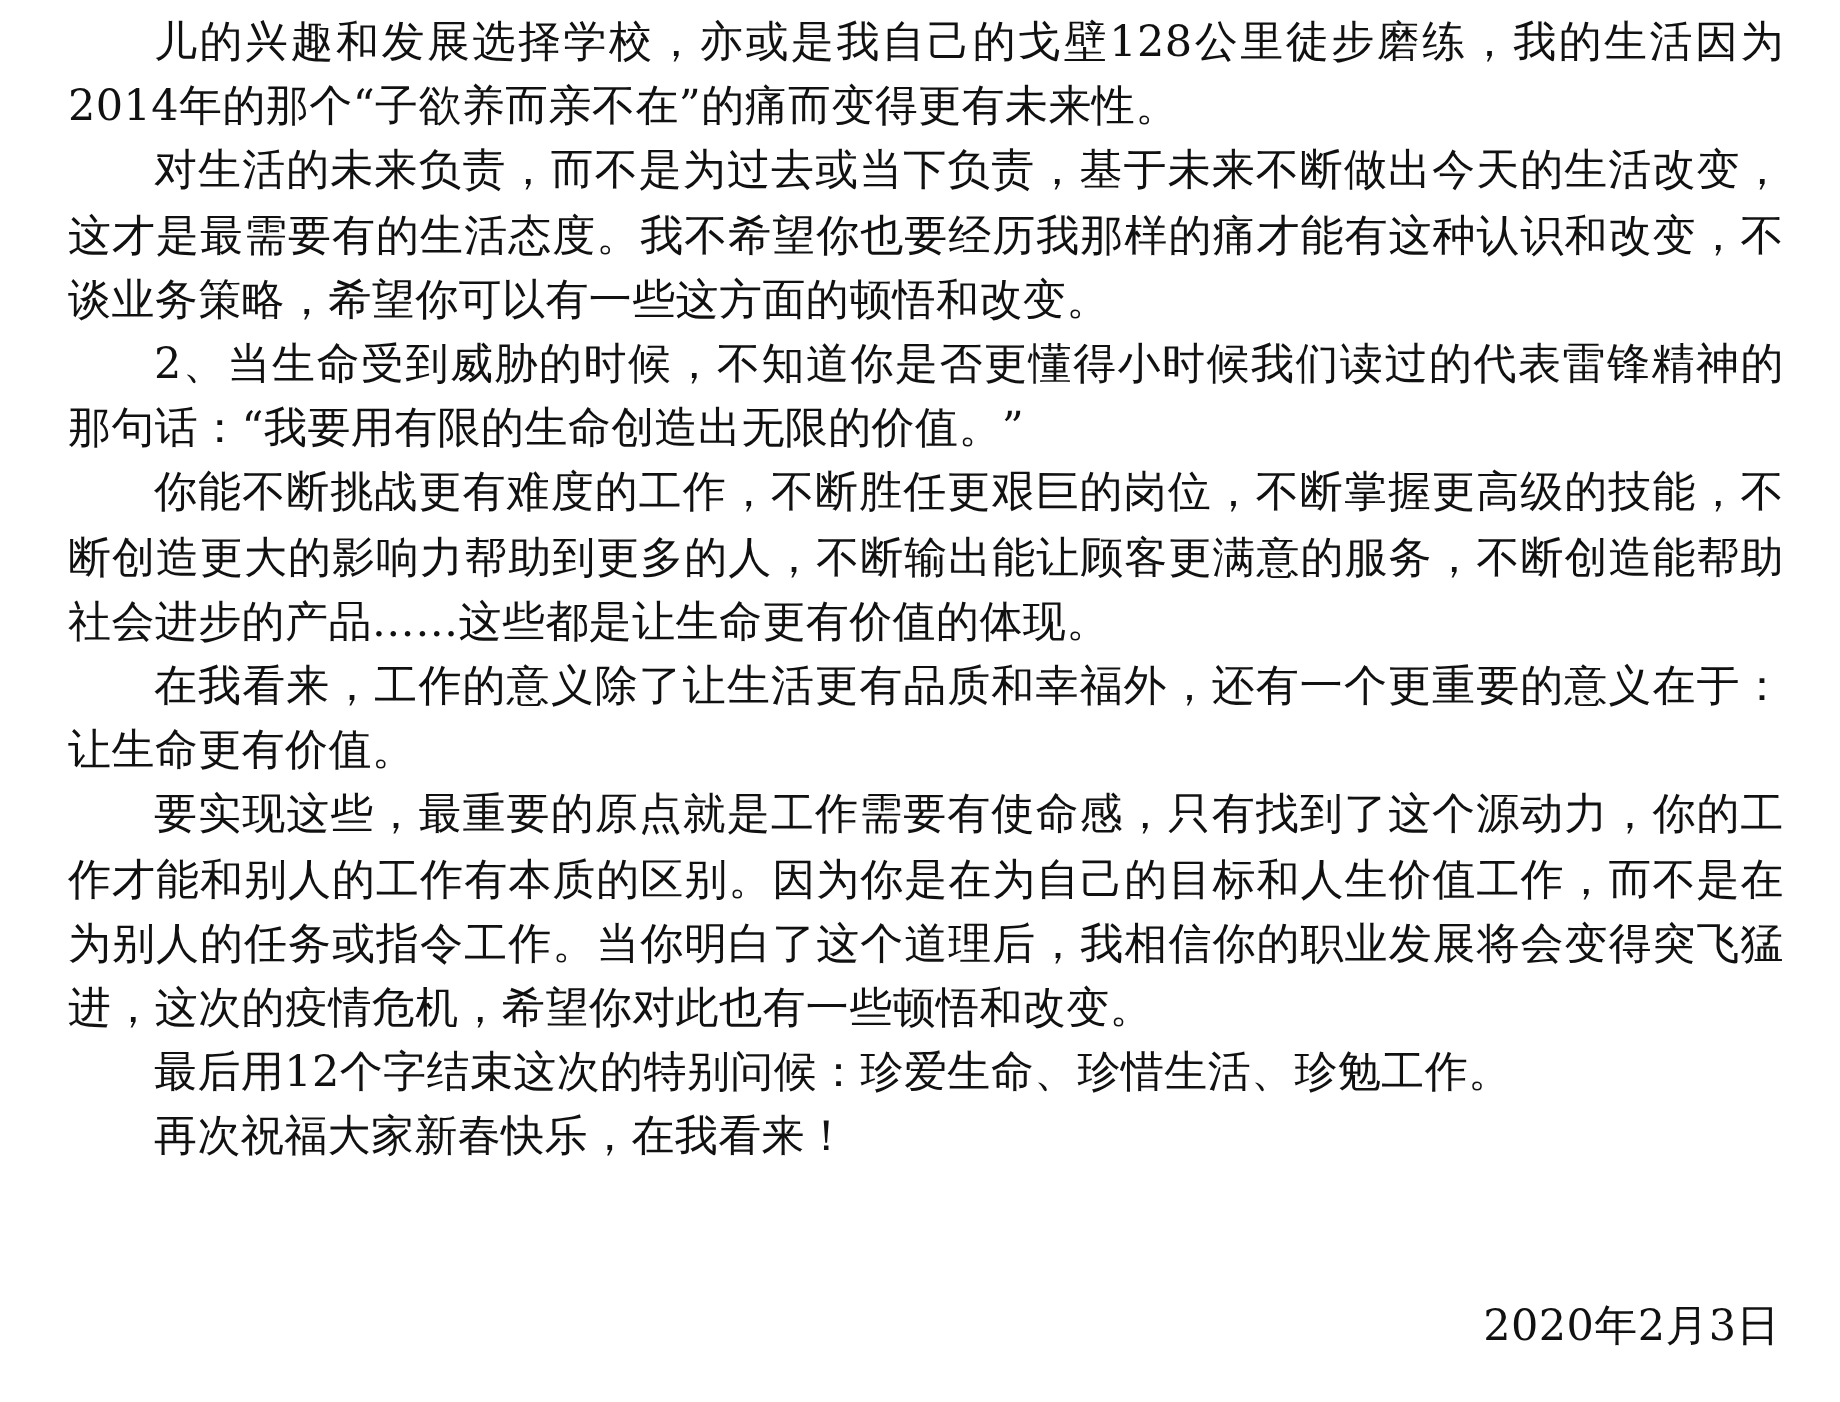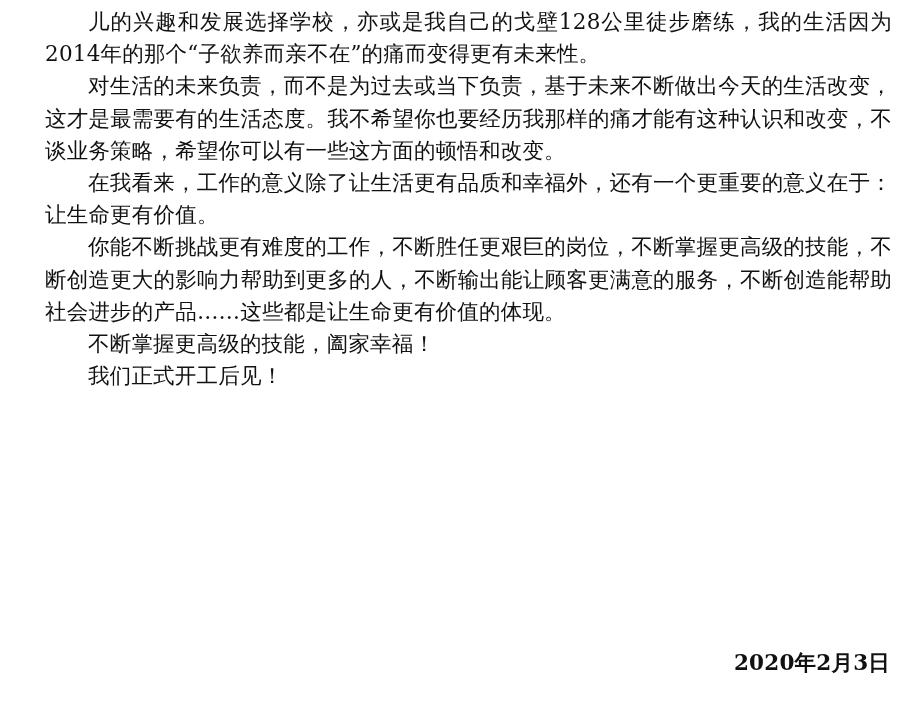--- a/index.html
+++ b/index.html
@@ -11,51 +11,53 @@
     width: 920px;
     height: 701px;
     font-family: "DejaVu Serif", "Liberation Serif", serif;
     color: #111111;
     overflow: hidden;
   }
   .page {
     width: 920px;
     height: 701px;
     box-sizing: border-box;
-    padding: 6px 28px 0 45px;
+    padding: 6px 28px 0 34px;
     position: relative;
   }
   .body-text {
     font-size: 21.5px;
     line-height: 32.2px;
     letter-spacing: 0.2px;
     text-align: justify;
     text-justify: inter-ideograph;
     font-weight: 500;
   }
   .para {
     margin: 0;
     text-indent: 2em;
   }
   .signature-block {
     position: absolute;
     right: 30px;
     bottom: 24px;
     font-size: 21.5px;
-    font-weight: 700;
+    font-weight: 400;
     letter-spacing: 0.2px;
     margin-left: 24px;
   }
 </style>
 </head>
 <body>
 
 <div class="page">
   <div class="body-text">
     <p class="para">儿的兴趣和发展选择学校，亦或是我自己的戈壁128公里徒步磨练，我的生活因为2014年的那个“子欲养而亲不在”的痛而变得更有未来性。</p>
     <p class="para">对生活的未来负责，而不是为过去或当下负责，基于未来不断做出今天的生活改变，这才是最需要有的生活态度。我不希望你也要经历我那样的痛才能有这种认识和改变，不谈业务策略，希望你可以有一些这方面的顿悟和改变。</p>
+    <p class="para">2、当生命受到威胁的时候，不知道你是否更懂得小时候我们读过的代表雷锋精神的那句话：“我要用有限的生命创造出无限的价值。”</p>
+    <p class="para">你能不断挑战更有难度的工作，不断胜任更艰巨的岗位，不断掌握更高级的技能，不断创造更大的影响力帮助到更多的人，不断输出能让顾客更满意的服务，不断创造能帮助社会进步的产品……这些都是让生命更有价值的体现。</p>
     <p class="para">在我看来，工作的意义除了让生活更有品质和幸福外，还有一个更重要的意义在于：让生命更有价值。</p>
-    <p class="para">你能不断挑战更有难度的工作，不断胜任更艰巨的岗位，不断掌握更高级的技能，不断创造更大的影响力帮助到更多的人，不断输出能让顾客更满意的服务，不断创造能帮助社会进步的产品……这些都是让生命更有价值的体现。</p>
-    <p class="para">不断掌握更高级的技能，阖家幸福！</p>
-    <p class="para">我们正式开工后见！</p>
+    <p class="para">要实现这些，最重要的原点就是工作需要有使命感，只有找到了这个源动力，你的工作才能和别人的工作有本质的区别。因为你是在为自己的目标和人生价值工作，而不是在为别人的任务或指令工作。当你明白了这个道理后，我相信你的职业发展将会变得突飞猛进，这次的疫情危机，希望你对此也有一些顿悟和改变。</p>
+    <p class="para">最后用12个字结束这次的特别问候：珍爱生命、珍惜生活、珍勉工作。</p>
+    <p class="para">再次祝福大家新春快乐，在我看来！</p>
   </div>
   <div class="signature-block">2020年2月3日</div>
 </div>
 
 </body></html>

